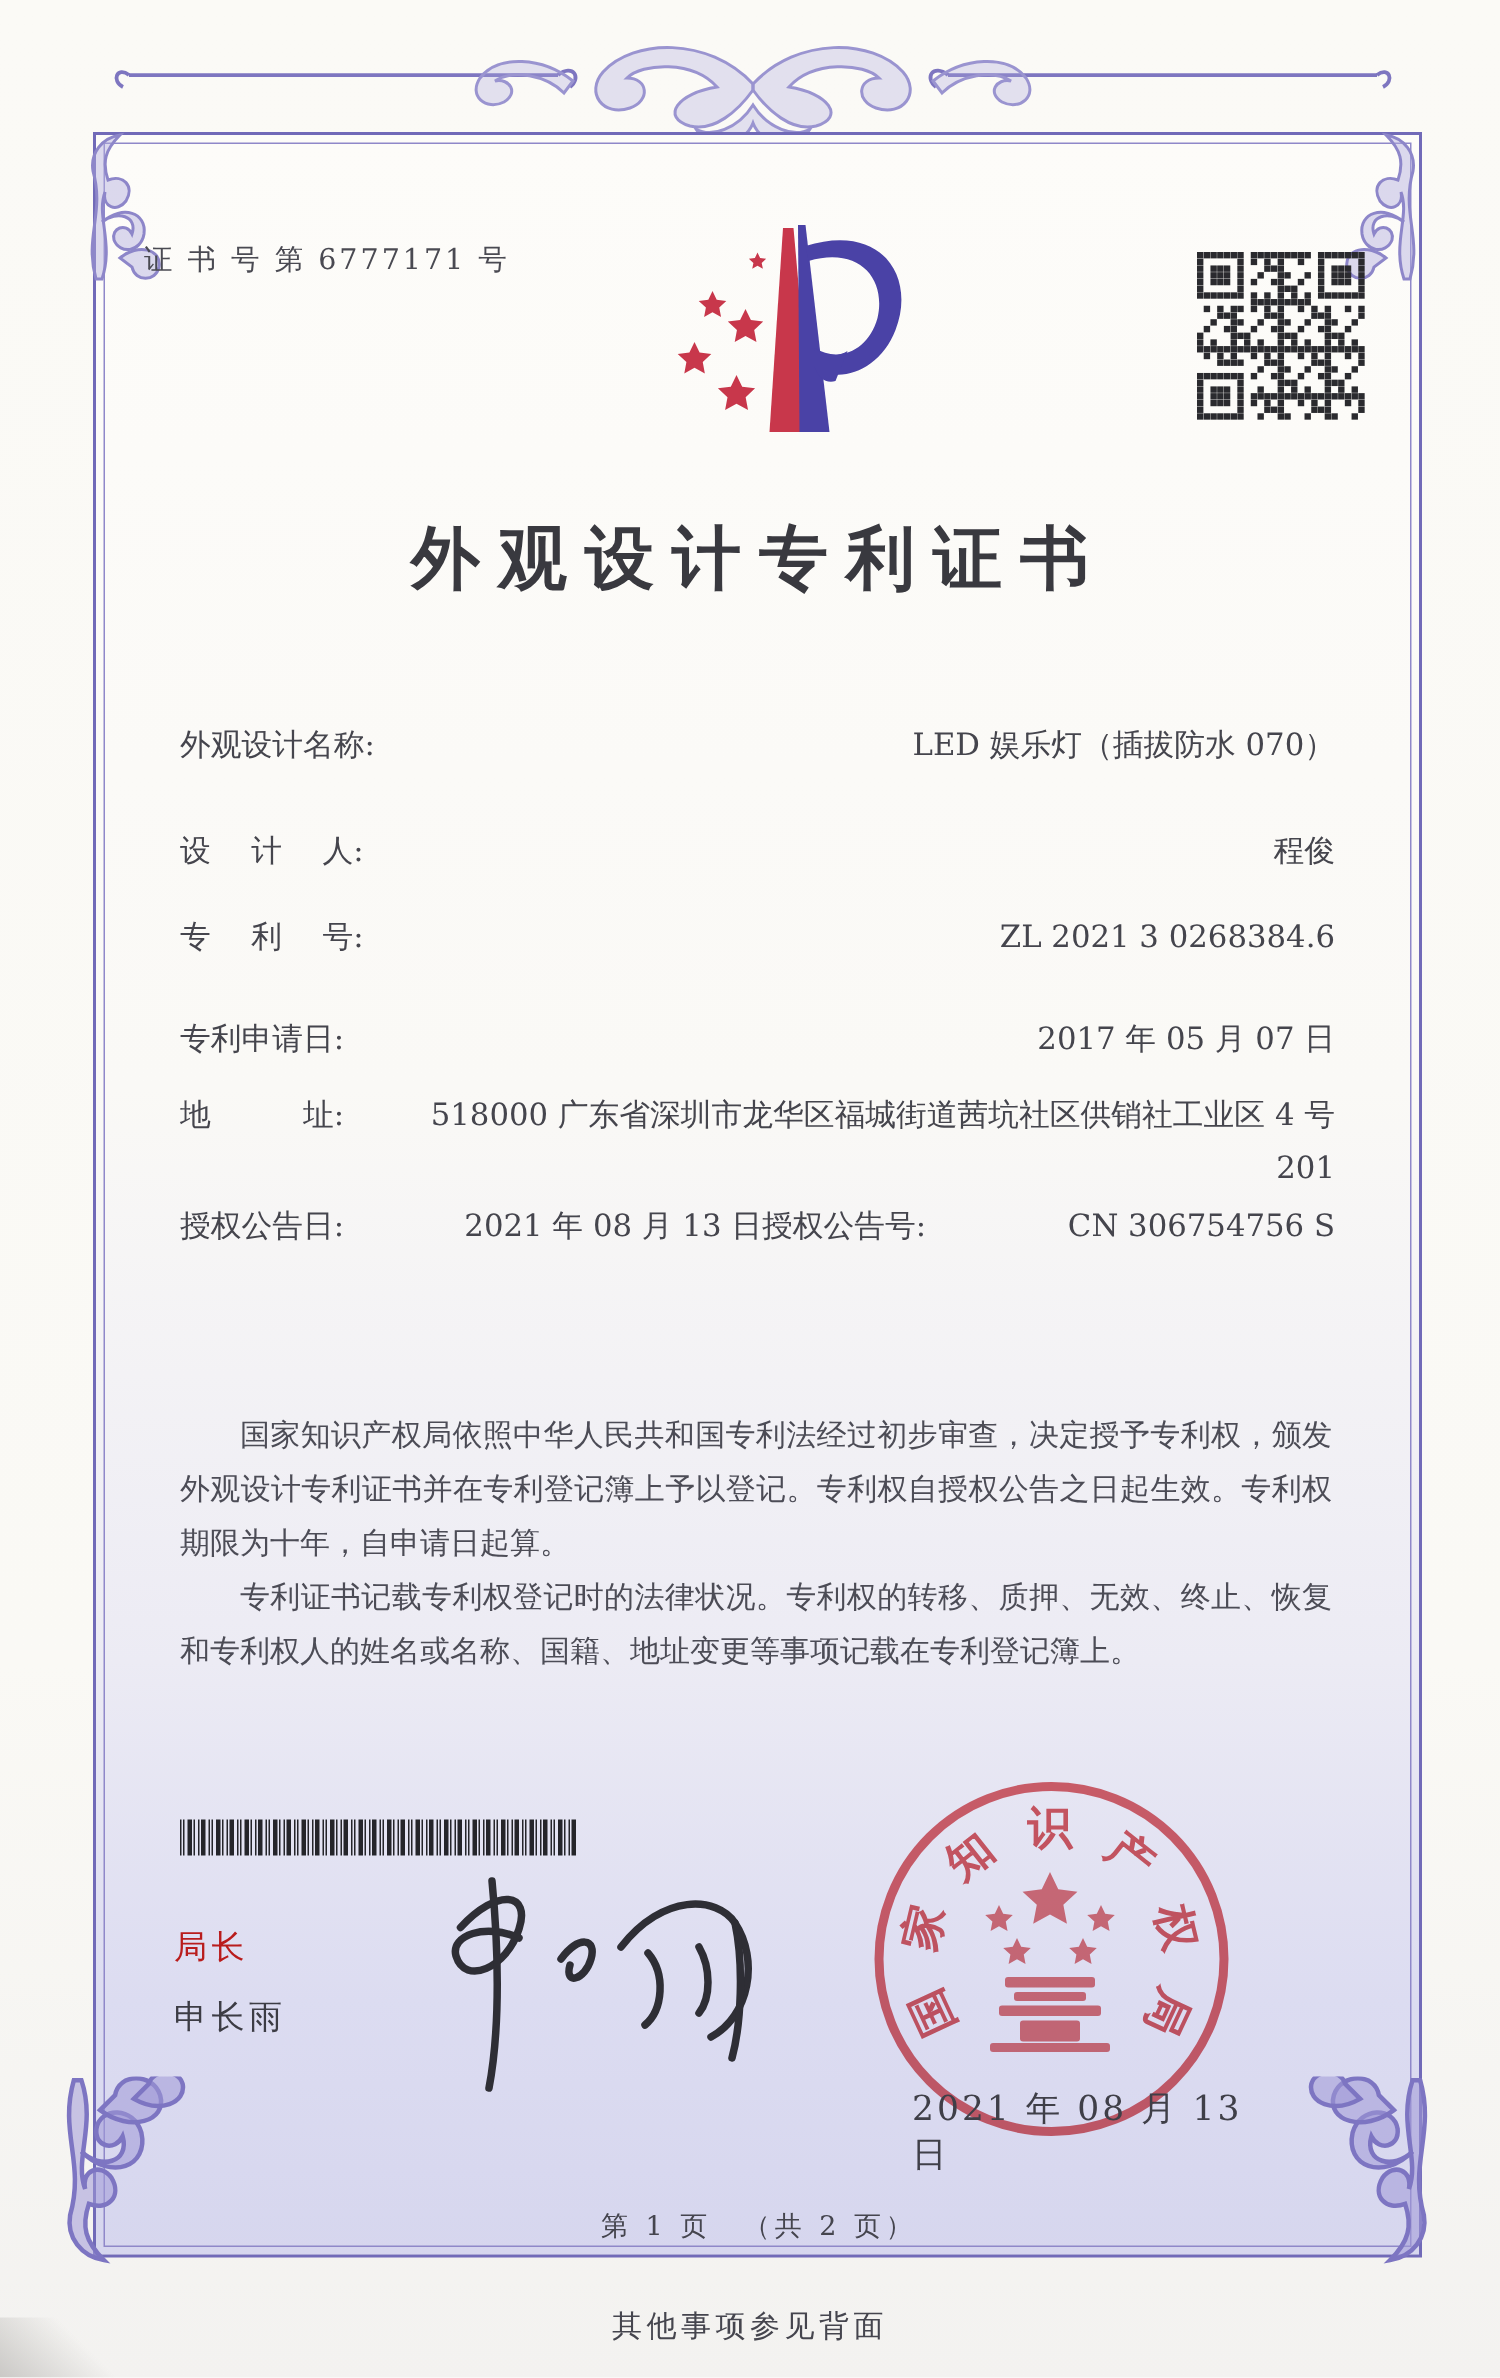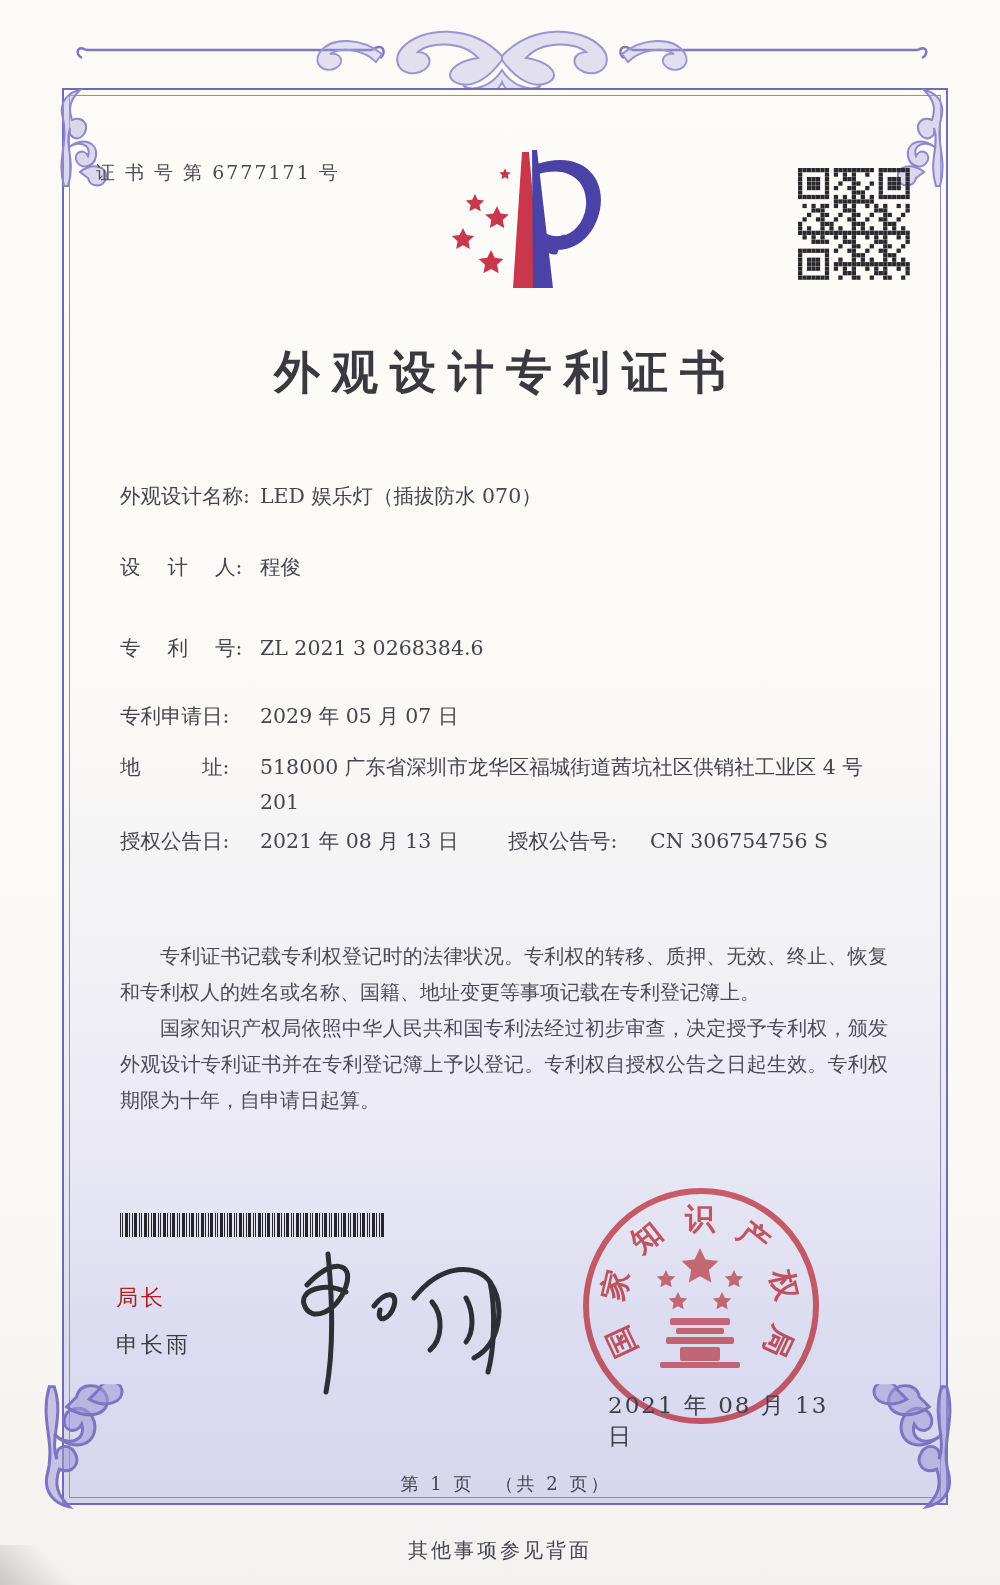--- a/index.html
+++ b/index.html
@@ -27,24 +27,24 @@
   .qr{position:absolute;left:798px;top:168px;width:112px;height:112px;}
 
   .title{
     position:absolute;left:0;top:342px;width:1012px;text-align:center;
     font-size:46px;font-weight:600;letter-spacing:12px;color:#39393f;
   }
 
   .fields{position:absolute;left:120px;top:479px;width:770px;font-size:20.5px;color:#45454d;}
   .frow{display:flex;align-items:flex-start;margin-bottom:33px;line-height:35px;}
   .frow .lbl{flex:0 0 140px;white-space:nowrap;}
-  .frow .val{flex:1;}
+  .frow .val{flex:1;text-align:right;}
   .frow.pair .val1{flex:0 0 248px;}
   .frow.pair .lbl2{flex:0 0 142px;white-space:nowrap;}
-  .r1{margin-bottom:36px}.r2{margin-bottom:46px}.r3{margin-bottom:33px}
+  .r1{margin-bottom:36px}.r2{margin-bottom:22px}.r3{margin-bottom:33px}
   .r4{margin-bottom:16px}.r5{margin-bottom:33px}.r6{margin-bottom:4px}
 
   .paras{position:absolute;left:120px;top:938px;width:768px;font-size:20px;line-height:36px;
     text-align:justify;color:#4c4c56;}
   .paras p{margin:0;text-indent:2em;}
 
   .barcode{position:absolute;left:120px;top:1213px;width:272px;height:24px;display:flex;align-items:stretch;}
   .barcode span{background:#25252a;display:block;height:100%;}
 
   .sig-title{position:absolute;left:116px;top:1283px;font-size:22px;letter-spacing:3px;color:#b91c1c;}
@@ -480,37 +480,37 @@
     <div class="frow r2">
       <span class="lbl">设　 计　 人:</span>
       <span class="val">程俊</span>
     </div>
     <div class="frow r3">
       <span class="lbl">专　 利　 号:</span>
       <span class="val">ZL 2021 3 0268384.6</span>
     </div>
     <div class="frow r4">
       <span class="lbl">专利申请日:</span>
-      <span class="val">2029 年 05 月 07 日</span>
+      <span class="val">2017 年 05 月 07 日</span>
     </div>
     <div class="frow r6">
       <span class="lbl">地　　　址:</span>
       <span class="val">518000 广东省深圳市龙华区福城街道茜坑社区供销社工业区 4 号 201</span>
     </div>
     <div class="frow pair">
       <span class="lbl">授权公告日:</span>
       <span class="val val1">2021 年 08 月 13 日</span>
       <span class="lbl lbl2">授权公告号:</span>
       <span class="val">CN 306754756 S</span>
     </div>
   </div>
 
   <div class="paras">
+    <p>国家知识产权局依照中华人民共和国专利法经过初步审查，决定授予专利权，颁发外观设计专利证书并在专利登记簿上予以登记。专利权自授权公告之日起生效。专利权期限为十年，自申请日起算。</p>
     <p>专利证书记载专利权登记时的法律状况。专利权的转移、质押、无效、终止、恢复和专利权人的姓名或名称、国籍、地址变更等事项记载在专利登记簿上。</p>
-    <p>国家知识产权局依照中华人民共和国专利法经过初步审查，决定授予专利权，颁发外观设计专利证书并在专利登记簿上予以登记。专利权自授权公告之日起生效。专利权期限为十年，自申请日起算。</p>
   </div>
 
   <div class="barcode" id="barcode">
       <span style="width: 1px; margin-right: 1px;"></span>
       <span style="width: 1px; margin-right: 2px;"></span>
       <span style="width: 3px; margin-right: 1px;"></span>
       <span style="width: 1px; margin-right: 2px;"></span>
       <span style="width: 1px; margin-right: 1px;"></span>
       <span style="width: 3px; margin-right: 2px;"></span>
       <span style="width: 1px; margin-right: 1px;"></span>

